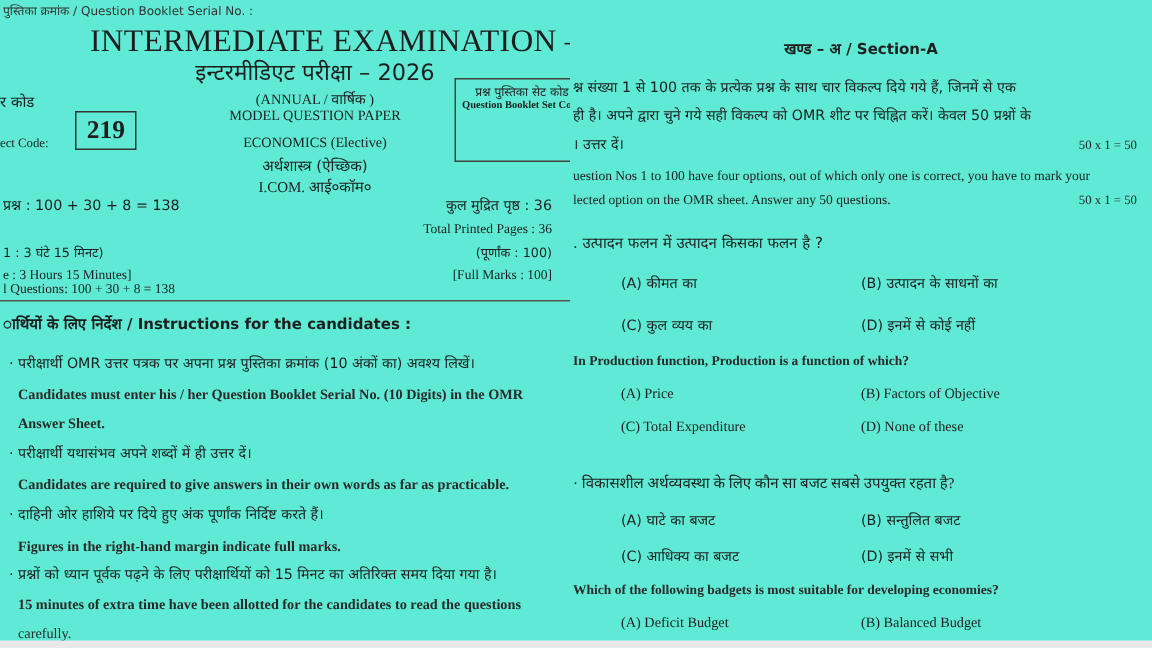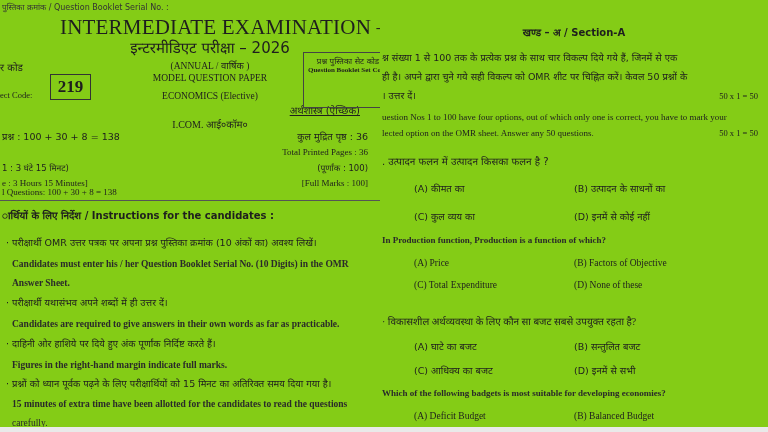--- a/index.html
+++ b/index.html
@@ -1,32 +1,32 @@
 <!DOCTYPE html>
 <html><head>
 <meta charset="utf-8">
 <style>
   * { box-sizing: border-box; margin: 0; padding: 0; }
   html, body { width: 768px; height: 432px; overflow: hidden; background: #ffffff; }
   body { position: relative; font-family: "Liberation Serif", "DejaVu Serif", serif; color: #1e1e1e; }
-  .page { position: absolute; top: 0; height: 432px; background: #84cc16; overflow: hidden; }
+  .page { position: absolute; top: 0; height: 432px; background: #5eead4; overflow: hidden; }
   .left { left: 0; width: 380px; }
   .right { left: 380px; width: 388px; }
   .abs { position: absolute; white-space: nowrap; }
   .sans { font-family: "DejaVu Sans", "Liberation Sans", sans-serif; }
   .bottom-strip { position: absolute; left: 0; bottom: 0; width: 768px; height: 5px; background: #e9e9e9; }
 
   
   .serial { left: 2px; top: 1px; font-size: 8px; color: #333; }
   .title-en { left: 60px; top: 15px; width: 300px; text-align: center; font-size: 21px; letter-spacing: 0.2px; }
   .title-hi { left: 60px; top: 37px; width: 300px; text-align: center; font-size: 15px; }
   .annual { left: 60px; top: 59px; width: 300px; text-align: center; font-size: 9.5px; }
   .model { left: 60px; top: 73px; width: 300px; text-align: center; font-size: 9.5px; }
   .econ { left: 60px; top: 91px; width: 300px; text-align: center; font-size: 9.5px; }
-  .econ-hi { left: 60px; top: 103px; width: 300px; text-align: right; font-size: 10px; text-decoration: underline; }
+  .econ-hi { left: 60px; top: 103px; width: 300px; text-align: center; font-size: 10px; }
   .icom { left: 60px; top: 117px; width: 300px; text-align: center; font-size: 10px; }
   .code-hi { left: 0px; top: 60px; font-size: 10px; }
   .code-en { left: 0px; top: 90px; font-size: 8.5px; }
   .code-box { position: absolute; left: 50px; top: 74px; width: 41px; height: 26px; border: 1.5px solid #333; text-align: center; font-size: 17px; font-weight: bold; line-height: 23px; }
   .set-box { position: absolute; left: 303px; top: 52px; width: 90px; height: 56px; border: 1.5px solid #444; border-left-width: 1.5px; text-align: center; }
   .set-box .hi { font-size: 8px; line-height: 9px; margin-top: 4px; }
   .set-box .en { font-size: 7px; font-weight: bold; line-height: 8px; }
   .info-l { left: 2px; font-size: 9px; }
   .info-r { right: 12px; text-align: right; font-size: 9px; }
   .hr { position: absolute; left: 0; top: 200px; width: 380px; height: 1px; background: #555; }

